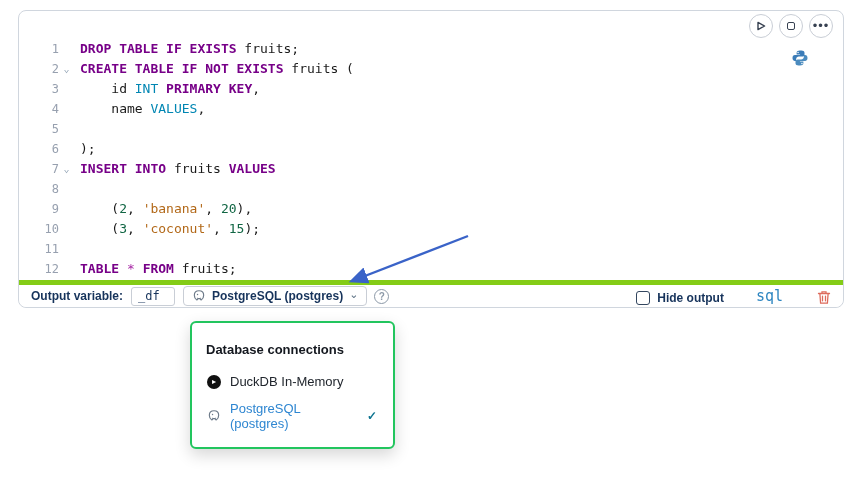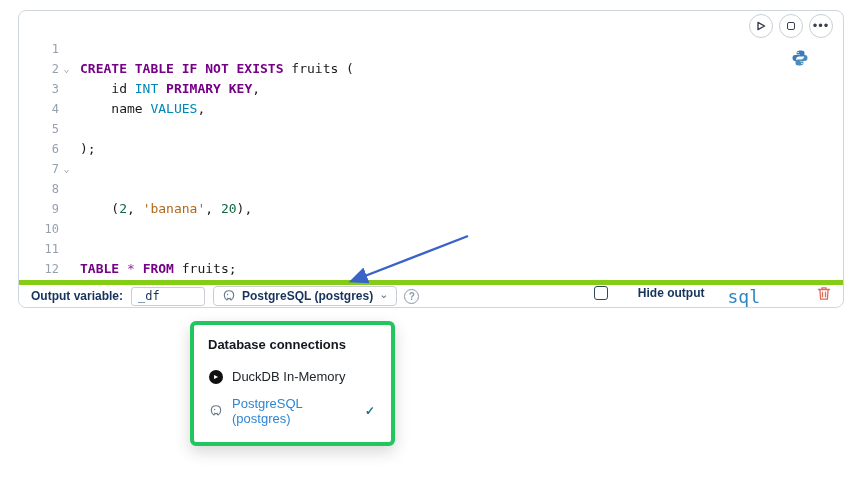--- a/index.html
+++ b/index.html
@@ -43,50 +43,50 @@
   .tok-plain    { color:#1a1a1a; }
 
   
   .footer {
     position:absolute; left:0; right:0; bottom:0; height:27px;
     border-top:5px solid #84cc16; display:flex; align-items:center;
     padding:0 10px 0 12px; background:#fff; border-radius:0 0 8px 8px;
   }
   .f-label { font-size:12px; font-weight:700; color:var(--c-label,#16335b); }
   .f-input {
-    width:74px; height:19px; margin-left:8px; border:1px solid #c9ced6; border-radius:3px;
+    width:44px; height:19px; margin-left:8px; border:1px solid #c9ced6; border-radius:3px;
     font-family:"DejaVu Sans Mono", monospace; font-size:12px; color:var(--c-label,#16335b);
     padding:1px 6px; outline:none; background:#fff;
   }
   .conn {
     margin-left:8px; display:flex; align-items:center; gap:6px;
     border:1px solid #c9ced6; border-radius:4px; padding:2px 8px; height:20px; cursor:pointer;
     background:#fff;
   }
   .conn-label { font-size:12px; font-weight:600; color:var(--c-label,#16335b); }
   .chev { font-size:11px; color:#5b7083; line-height:1; margin-top:-3px; }
   .help {
     margin-left:7px; width:15px; height:15px; border:1.3px solid #8c99a8; border-radius:50%;
     color:#8c99a8; font-size:10px; font-weight:700; display:flex; align-items:center; justify-content:center;
     cursor:pointer;
   }
-  .f-right { margin-left:auto; display:flex; align-items:flex-start;gap:23px; }
+  .f-right { margin-left:auto; display:flex; align-items:flex-end; }
   .checkbox { width:14px; height:14px; border:1.6px solid #33465f; border-radius:3px; background:#fff; cursor:pointer; }
   .hide-lbl { margin-left:7px; cursor:pointer; }
   .lang {
-    font-family:"DejaVu Sans Mono", monospace; font-size:18px;
+    margin-left:32px; font-family:"DejaVu Sans Mono", monospace; font-size:15px;
     color:#2e86c1; cursor:pointer;
   }
   .trash { margin-left:34px; margin-right:2px; display:flex; align-items:center; cursor:pointer; }
 
   
   .menu {
     position:absolute; left:190px; top:321px; width:205px;
-    background:#fff; border:4px solid #22c55e; border-radius:6px;
-    box-shadow:0 6px 16px rgba(0,0,0,0.16); padding:12px 14px 10px 14px; z-index:5;
+    background:#fff; border:2px solid #22c55e; border-radius:6px;
+    box-shadow:0 6px 16px rgba(0,0,0,0.16); padding:19px 14px 10px 14px; z-index:5;
   }
   .menu-title { font-size:13px; font-weight:700; color:#14181f; margin-bottom:11px; }
   .menu-item { display:flex; align-items:center; gap:9px; padding:6px 0; font-size:13px; color:#21262d; cursor:pointer; }
   .menu-item.selected { color:var(--c-selected_item,#2e86d1); }
   .mi-icon { width:15px; height:15px; display:flex; align-items:center; justify-content:center; flex:0 0 15px; }
   .check { margin-left:auto; color:#0e7490; font-size:12px; font-weight:700; padding-right:2px; }
   .ic.duckdb { width:14px; height:14px; border-radius:50%; background:#101010; display:flex; align-items:center; justify-content:center; }
   .duck-arrow { color:#fff; font-size:8px; line-height:1; margin-left:1px; }
 
   
@@ -120,20 +120,21 @@
       <circle cx="9.4" cy="4.8" r="1" fill="#fff"></circle>
         <circle cx="14.6" cy="19.2" r="1" fill="#fff"></circle>
     </svg>
   </span>
 
   <div class="code">
     <div>
         <div class="code-line">
           <span class="ln-num">1</span>
           <span class="ln-fold"></span>
+          <span class="code-text"><span class="tok-keyword">DROP TABLE IF EXISTS</span><span class="tok-plain"> fruits;</span></span>
         </div>
         <div class="code-line">
           <span class="ln-num">2</span>
           <span class="ln-fold">⌄</span>
           <span class="code-text"><span class="tok-keyword">CREATE TABLE IF NOT EXISTS</span><span class="tok-plain"> fruits (</span></span>
         </div>
         <div class="code-line">
           <span class="ln-num">3</span>
           <span class="ln-fold"></span>
           <span class="code-text"><span class="tok-plain">    id </span><span class="tok-type">INT</span><span class="tok-plain"> </span><span class="tok-keyword">PRIMARY KEY</span><span class="tok-plain">,</span></span>
@@ -148,33 +149,35 @@
           <span class="ln-fold"></span>
         </div>
         <div class="code-line">
           <span class="ln-num">6</span>
           <span class="ln-fold"></span>
           <span class="code-text"><span class="tok-plain">);</span></span>
         </div>
         <div class="code-line">
           <span class="ln-num">7</span>
           <span class="ln-fold">⌄</span>
+          <span class="code-text"><span class="tok-keyword">INSERT INTO</span><span class="tok-plain"> fruits </span><span class="tok-keyword">VALUES</span></span>
         </div>
         <div class="code-line">
           <span class="ln-num">8</span>
           <span class="ln-fold"></span>
         </div>
         <div class="code-line">
           <span class="ln-num">9</span>
           <span class="ln-fold"></span>
           <span class="code-text"><span class="tok-plain">    (</span><span class="tok-number">2</span><span class="tok-plain">, </span><span class="tok-string">'banana'</span><span class="tok-plain">, </span><span class="tok-number">20</span><span class="tok-plain">),</span></span>
         </div>
         <div class="code-line">
           <span class="ln-num">10</span>
           <span class="ln-fold"></span>
+          <span class="code-text"><span class="tok-plain">    (</span><span class="tok-number">3</span><span class="tok-plain">, </span><span class="tok-string">'coconut'</span><span class="tok-plain">, </span><span class="tok-number">15</span><span class="tok-plain">);</span></span>
         </div>
         <div class="code-line">
           <span class="ln-num">11</span>
           <span class="ln-fold"></span>
           <span class="code-text">&nbsp;</span>
         </div>
         <div class="code-line">
           <span class="ln-num">12</span>
           <span class="ln-fold"></span>
           <span class="code-text"><span class="tok-keyword">TABLE</span><span class="tok-plain"> </span><span class="tok-operator">*</span><span class="tok-plain"> </span><span class="tok-keyword">FROM</span><span class="tok-plain"> fruits;</span></span>

